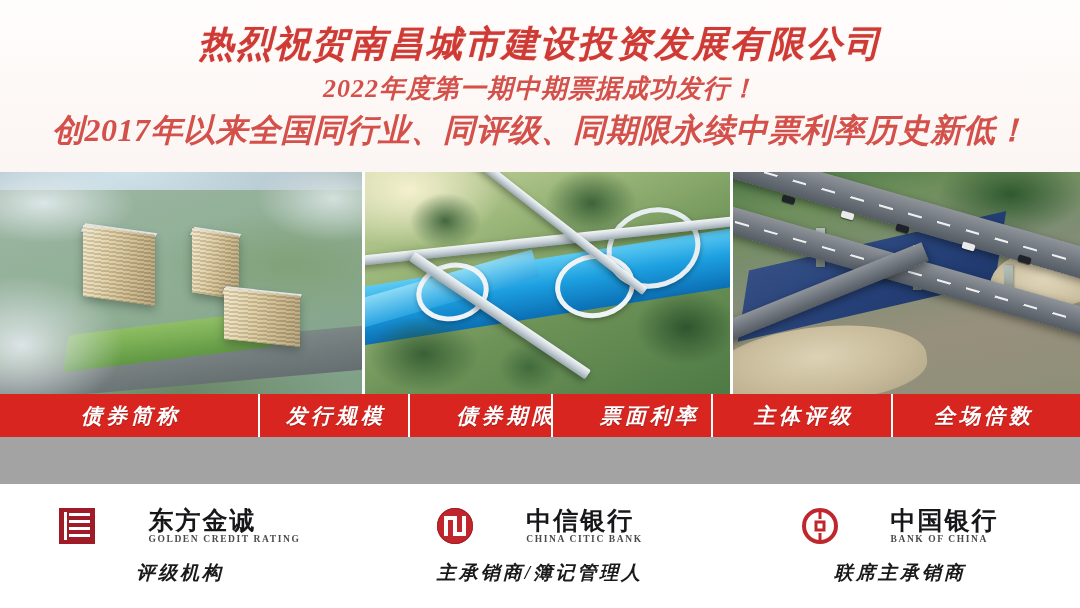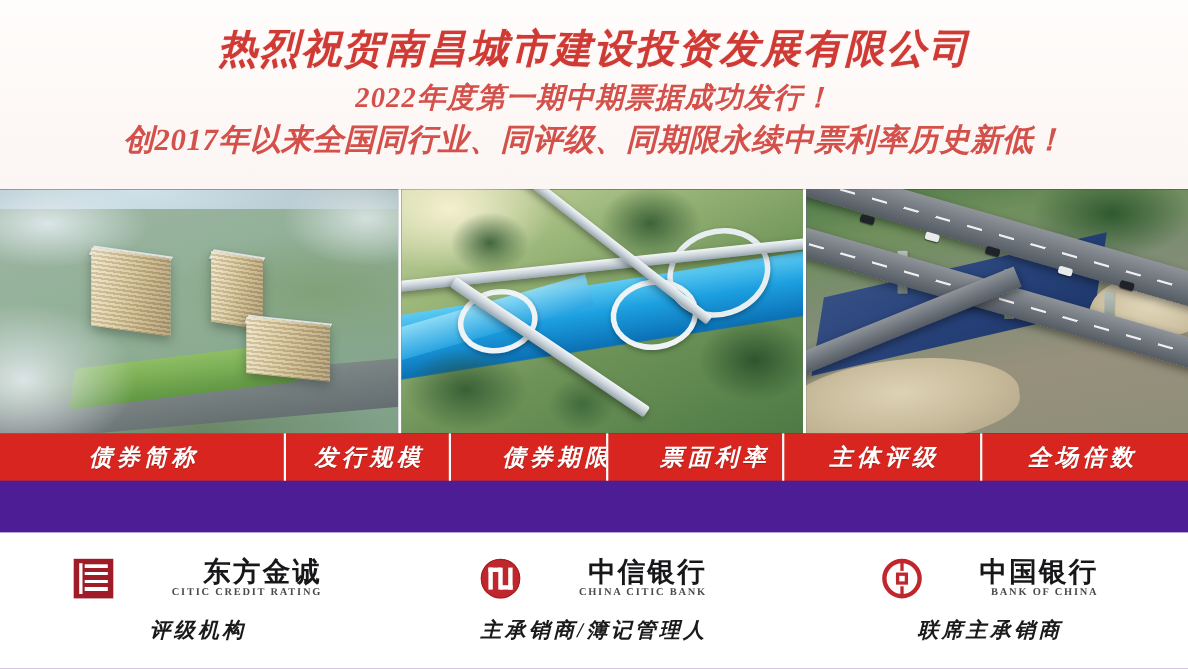--- a/index.html
+++ b/index.html
@@ -5,22 +5,21 @@
   * { box-sizing: border-box; margin: 0; padding: 0; }
   html, body {
     width: 1080px; height: 608px;
     font-family: "Liberation Serif", "DejaVu Serif", serif;
     background: #ffffff;
     overflow: hidden;
   }
   #page {
     position: relative;
     width: 1080px; height: 608px;
-    background: #4c1d95;
-    text-align: right;
+    background: #a3a3a3;
   }
 
   
   .headline-block {
     position: absolute;
     left: 0; top: 0; width: 1080px; height: 172px;
     background: linear-gradient(180deg,#fffdfc 0%, #fdf8f6 60%, #fbf5f3 100%);
     display: flex; flex-direction: column;
     align-items: center; justify-content: flex-start;
     padding-top: 26px;
@@ -43,21 +42,21 @@
     font-weight: 700;
     font-style: italic;
     letter-spacing: 1px;
     color: #d4504a;
     line-height: 1.0;
     white-space: nowrap;
   }
   .headline-3 {
     margin-top: 12px;
     font-family: "Liberation Serif", "DejaVu Serif", serif;
-    font-size: 28px;
+    font-size: 32px;
     font-weight: 700;
     font-style: italic;
     letter-spacing: 0.5px;
     color: #d4504a;
     line-height: 1.0;
     white-space: nowrap;
   }
 
   
   .photo-strip {
@@ -418,21 +417,21 @@
   <div class="footer">
 
     <div class="foot-col">
       <div class="logo-row">
         <div class="mark-gcr">
           <div class="spine"></div>
             <div class="bars"></div>
         </div>
         <div class="logo-text">
           <div class="logo-cn">东方金诚</div>
-          <div class="logo-en">CITIC CREDIT RATING</div>
+          <div class="logo-en">GOLDEN CREDIT RATING</div>
         </div>
       </div>
       <div class="foot-label">评级机构</div>
     </div>
 
     <div class="foot-col">
       <div class="logo-row">
         <div class="mark-citic">
           <div class="bar b1"></div>
             <div class="bar b2"></div>

